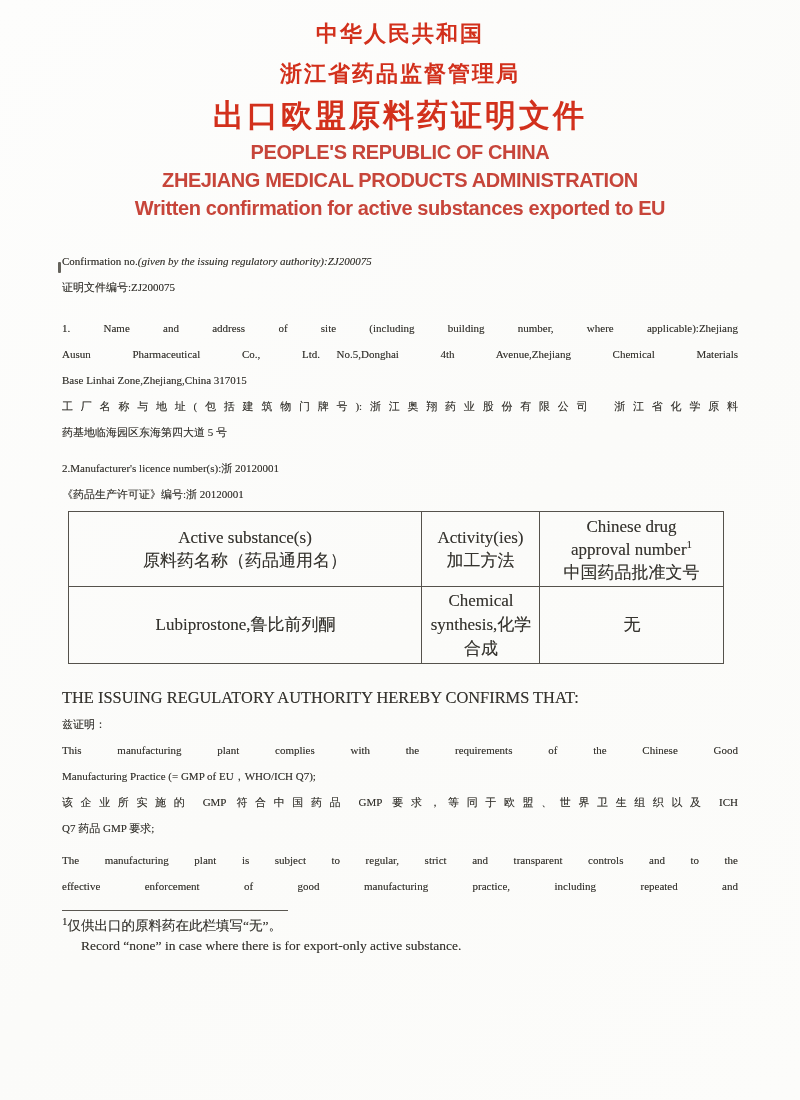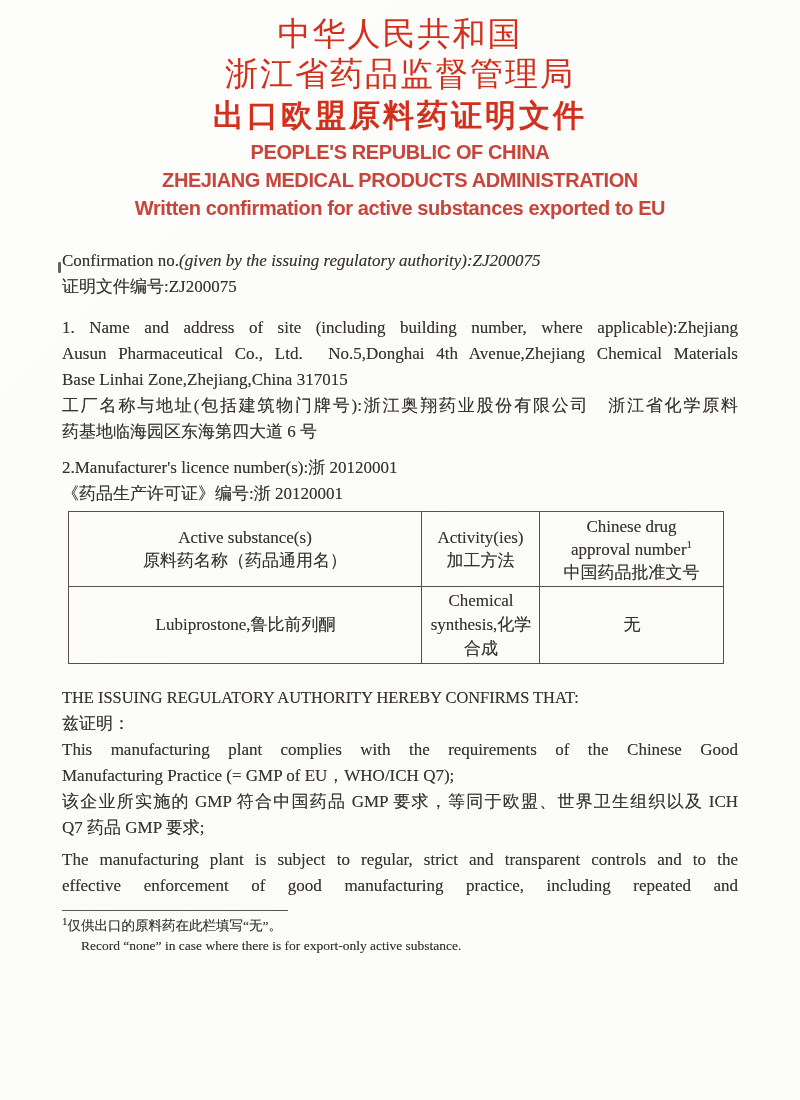--- a/index.html
+++ b/index.html
@@ -13,36 +13,36 @@
     width: 800px; height: 1100px;
     background: linear-gradient(135deg, #fdfdfc 0%, #fbfbf9 55%, #fcfcfa 100%);
     color: #36342f;
     overflow: hidden;
   }
   .content { padding: 14px 62px 0 62px; }
 
   
   .hd { text-align: center; }
   .hd-cn1, .hd-cn2 {
-    font-size: 33px; line-height: 40px; font-weight: normal;
+    font-size: 22px; line-height: 40px; font-weight: bold;
     color: #d2301c; letter-spacing: 2px;
   }
   .hd-cn3 {
     font-size: 31px; line-height: 44px; font-weight: bold;
     color: #d2301c; letter-spacing: 3px; text-align: center;
   }
   .hd-en {
     font-family: "Liberation Sans", "DejaVu Sans", sans-serif;
     font-size: 20px; line-height: 28px; font-weight: bold;
     color: #c7453a; letter-spacing: -0.4px;
   }
 
   
   .bl {
-    font-size: 17px; line-height: 26px;
+    font-size: 11px; line-height: 26px;
     text-shadow: 0 0 0.6px rgba(70,68,62,0.55);
   }
   .just { text-align: justify; text-align-last: justify; }
   .caps { font-size: 16.4px; }
   .blk-a { margin-top: 26px; }
   .blk-b { margin-top: 15px; }
   .blk-c { margin-top: 10px; }
   .blk-d { margin-top: 10px; }
   .blk-e { margin-top: 21px; }
   .blk-f { margin-top: 6px; }
@@ -104,21 +104,21 @@
     <div class="blk-a">
       <div class="bl"><span>Confirmation no.</span><span class="it">(given by the issuing regulatory authority):ZJ200075</span></div>
       <div class="bl">证明文件编号:ZJ200075</div>
     </div>
 
     <div class="blk-b">
       <div class="bl just">1. Name and address of site (including building number, where applicable):Zhejiang</div>
       <div class="bl just">Ausun Pharmaceutical Co., Ltd.  No.5,Donghai 4th Avenue,Zhejiang Chemical Materials</div>
       <div class="bl">Base Linhai Zone,Zhejiang,China 317015</div>
       <div class="bl just">工厂名称与地址(包括建筑物门牌号):浙江奥翔药业股份有限公司　浙江省化学原料</div>
-      <div class="bl">药基地临海园区东海第四大道 6 号</div>
+      <div class="bl">药基地临海园区东海第四大道 5 号</div>
     </div>
 
     <div class="blk-c">
       <div class="bl">2.Manufacturer's licence number(s):浙 20120001</div>
       <div class="bl">《药品生产许可证》编号:浙 20120001</div>
     </div>
 
 
     <table class="subst">
       <colgroup>

